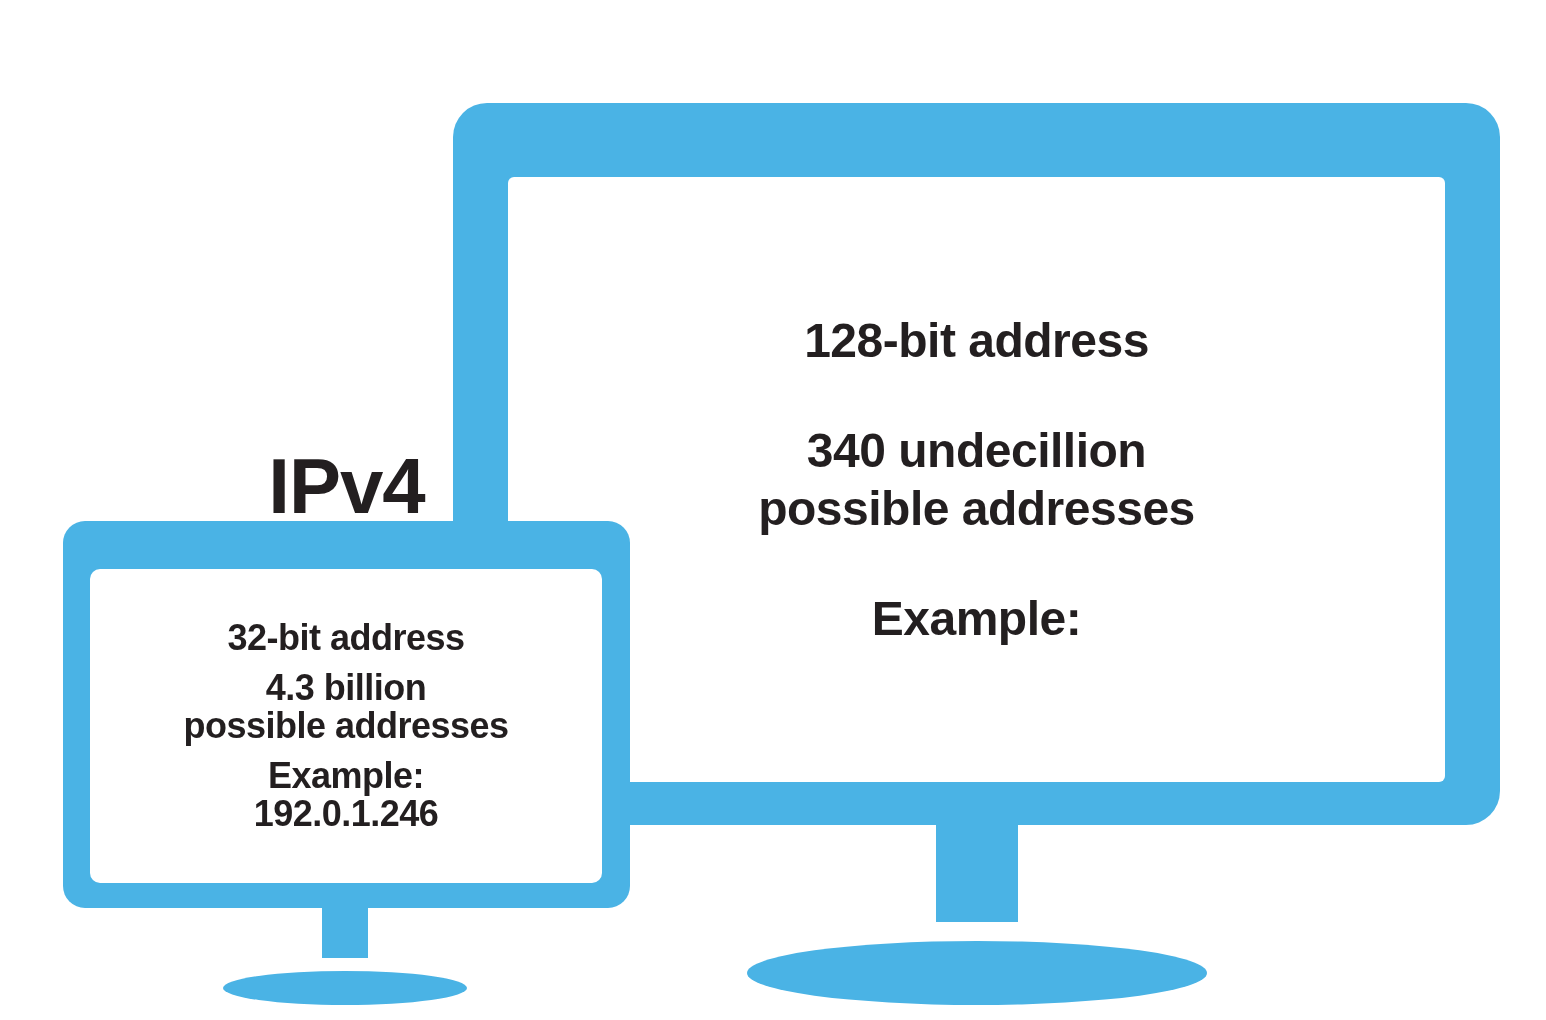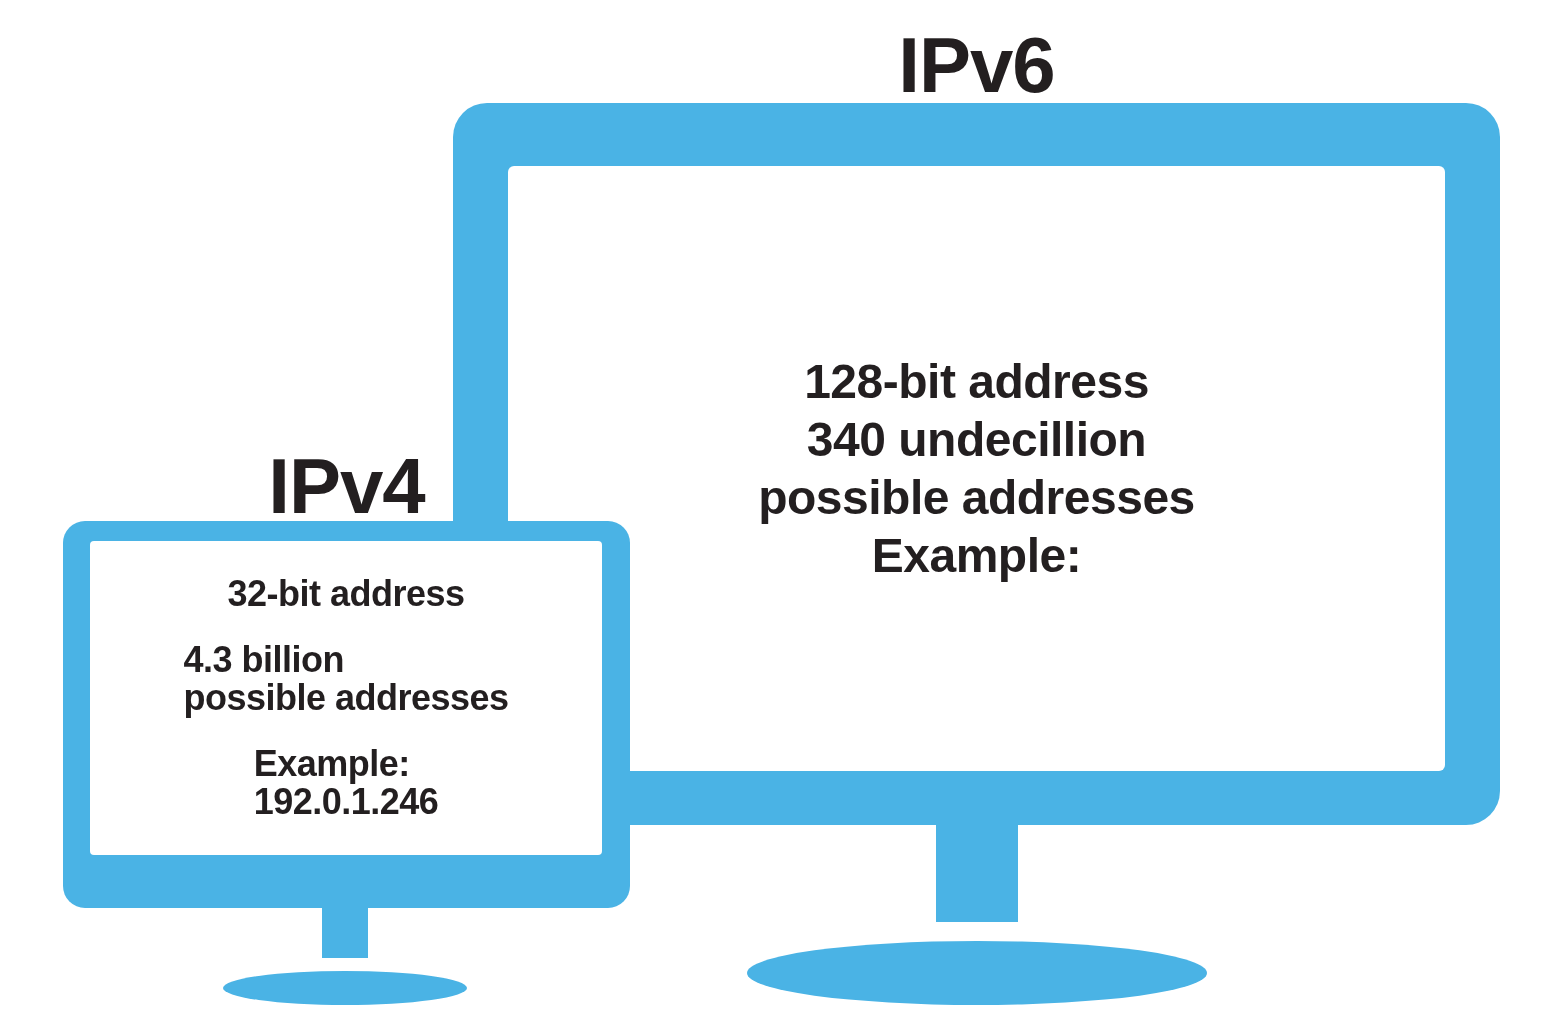--- a/index.html
+++ b/index.html
@@ -35,35 +35,35 @@
   
   .frame-ipv6 {
     position: absolute;
     left: 453px; top: 103px;
     width: 1047px; height: 722px;
     background: var(--blue);
     border-radius: 34px;
   }
   .screen-ipv6 {
     position: absolute;
-    left: 55px; top: 63px;
+    left: 55px; top: 74px;
     width: 937px; height: 605px;
     background: var(--bg);
     border-radius: 6px;
     display: flex;
     flex-direction: column;
     align-items: center;
     justify-content: center;
     text-align: center;
     font-weight: 700;
     font-size: 48px;
     line-height: 58px;
     letter-spacing: -0.5px;
   }
-  .screen-ipv6 .block + .block { }
+  .screen-ipv6 .block + .block { margin-top: 52px; }
 
   .stand-ipv6 {
     position: absolute;
     left: 936px; top: 820px;
     width: 82px; height: 102px;
     background: var(--blue);
   }
   .base-ipv6 {
     position: absolute;
     left: 747px; top: 941px;
@@ -75,34 +75,35 @@
   
   .frame-ipv4 {
     position: absolute;
     left: 63px; top: 521px;
     width: 567px; height: 387px;
     background: var(--blue);
     border-radius: 22px;
   }
   .screen-ipv4 {
     position: absolute;
-    left: 27px; top: 20px;
+    left: 27px; top: 48px;
     width: 512px; height: 314px;
     background: var(--bg);
-    border-radius: 4px;
+    border-radius: 10px;
     display: flex;
     flex-direction: column;
     align-items: center;
     justify-content: center;
+    text-align: center;
     font-weight: 700;
     font-size: 36px;
     line-height: 38px;
     letter-spacing: -0.5px;
   }
-  .screen-ipv4 .block + .block { margin-top: 28px; }
+  .screen-ipv4 .block + .block { margin-top: 12px; }
 
   .stand-ipv4 {
     position: absolute;
     left: 322px; top: 905px;
     width: 46px; height: 53px;
     background: var(--blue);
   }
   .base-ipv4 {
     position: absolute;
     left: 223px; top: 971px;
@@ -111,21 +112,20 @@
     border-radius: 50%;
   }
 
   .line { color: var(--text); }
 </style>
 </head>
 <body>
 
 <div class="canvas">
 
-  <div class="title title-ipv6">IPv6</div>
 
   <div class="frame-ipv6">
     <div class="screen-ipv6">
       <div class="block">
         <div class="line">128-bit address</div>
       </div>
       <div class="block">
         <div class="line">340 undecillion</div>
         <div class="line">possible addresses</div>
       </div>

